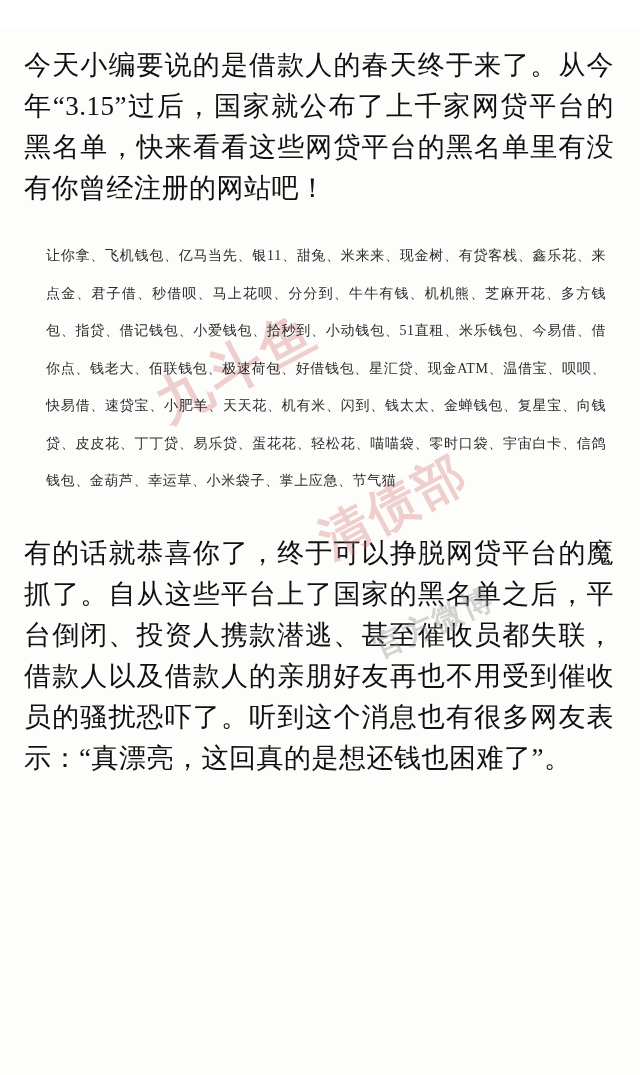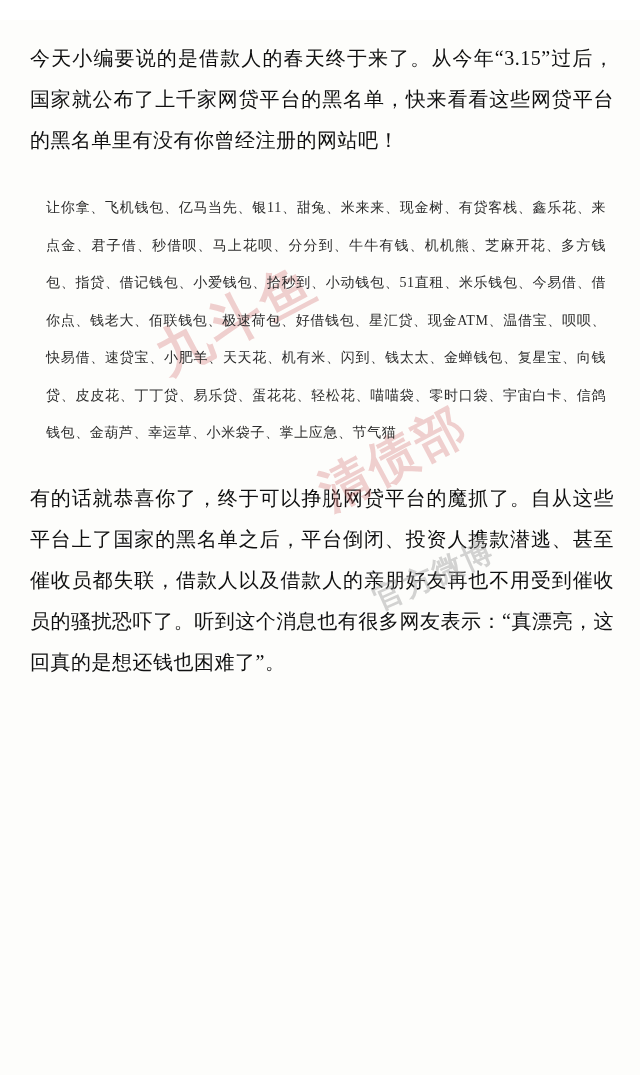--- a/index.html
+++ b/index.html
@@ -17,25 +17,25 @@
   }
   .page {
     position: relative;
     width: 640px;
     height: 1075px;
     box-sizing: border-box;
     padding: 0;
     background: #fdfdfb;
   }
   .para {
-    font-size: 20px;
+    font-size: 27px;
     line-height: 41px;
     letter-spacing: 0.5px;
     color: #101010;
-    padding: 0 26px 0 30px;
+    padding: 0 26px 0 24px;
     text-align: justify;
     text-justify: inter-ideograph;
     font-family: Liberation Serif, serif;
   }
   .para-top {
     padding-top: 18px;
   }
   .list-block {
     position: relative;
     margin: 28px 34px 0 46px;

